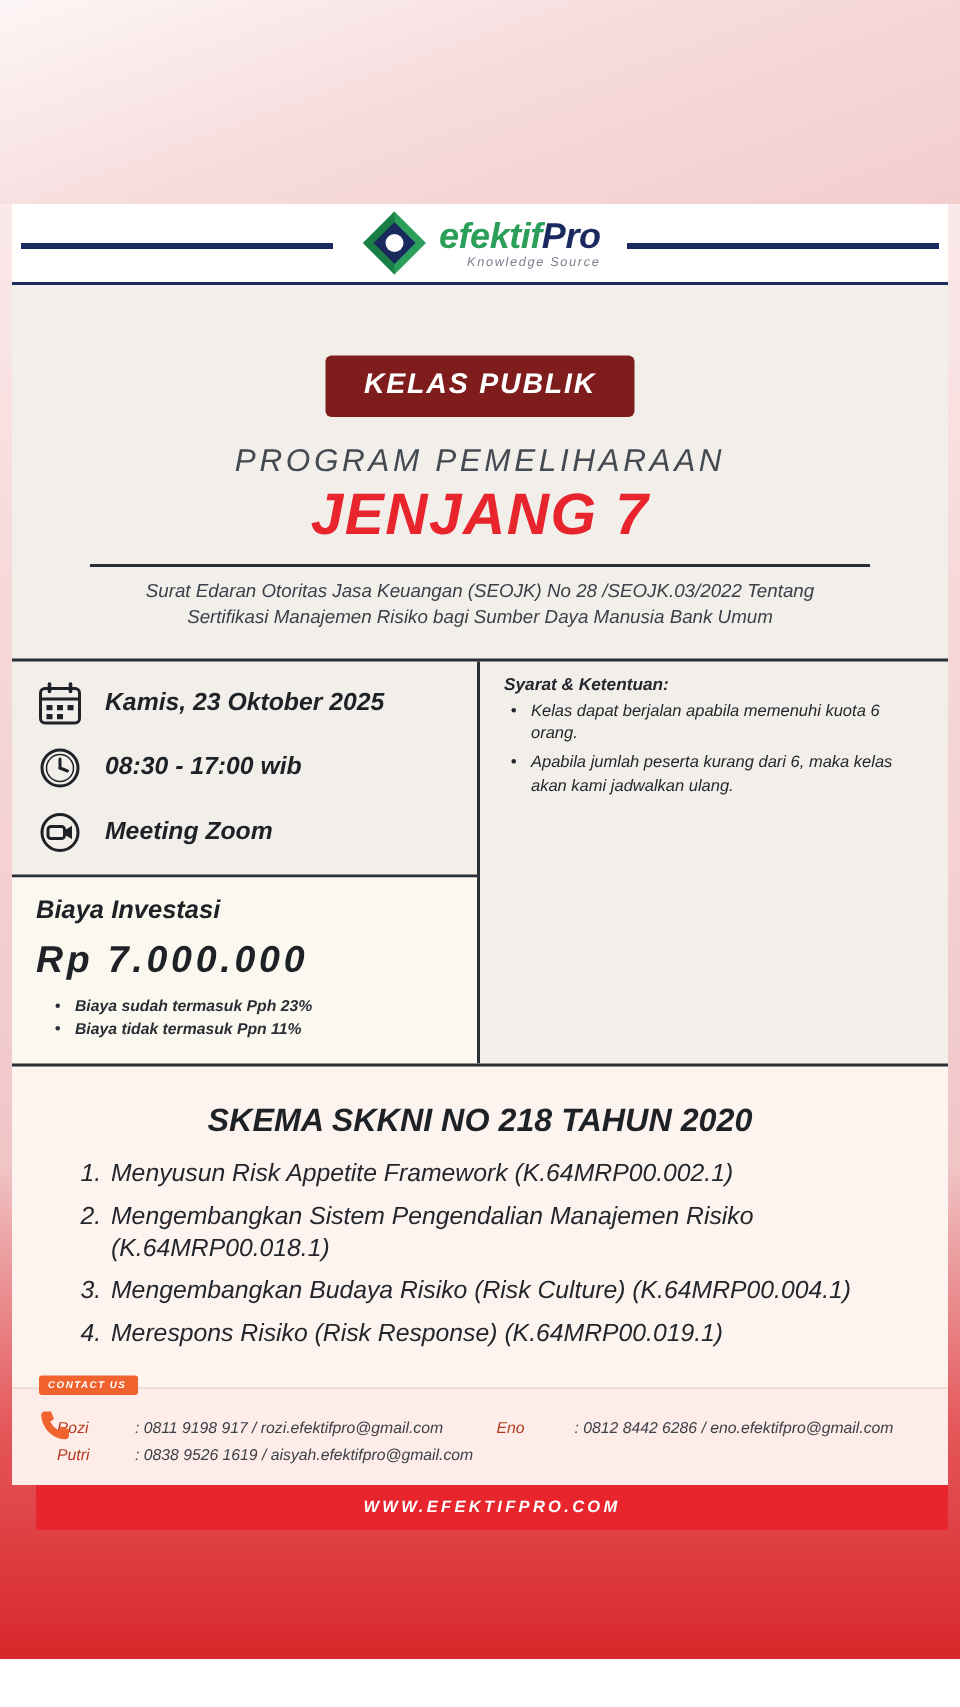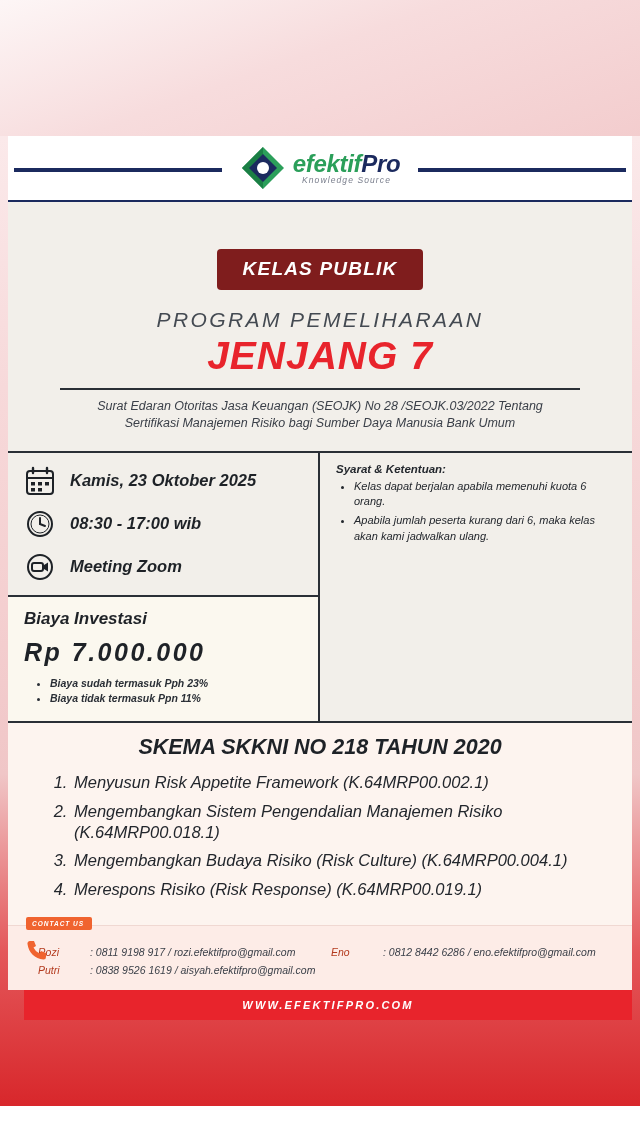--- a/index.html
+++ b/index.html
@@ -70,21 +70,21 @@
     font-size: 24px;
     font-weight: 700;
     letter-spacing: -0.3px;
   }
   .logo-word .ef { color: #2b9f5a; }
   .logo-word .pro { color: #1b2a5e; }
   .logo-sub {
     font-size: 8.5px;
     color: #7a7f8d;
     letter-spacing: 1.1px;
-    text-align: center;
+    text-align: right;
     margin-top: 0;
   }
   .hdr-sep {
     height: 3px;
     background: #1b2a5e;
   }
   
   .title-sec {
     text-align: center;
     padding: 22px 16px 10px;
@@ -226,21 +226,21 @@
   .terms ul li {
     font-size: 11px;
     color: #23272d;
     line-height: 1.4;
     margin-bottom: 4px;
   }
   
   .skema {
     border-top: 2px solid #2a2f36;
     background: #fdf4ef;
-    padding: 12px 26px 18px;
+    padding: 24px 26px 18px;
     flex: 1;
   }
   .skema-title {
     text-align: center;
     font-size: 21.5px;
     font-weight: 700;
     color: #1e2227;
     margin-bottom: 12px;
   }
   .skema ol {

